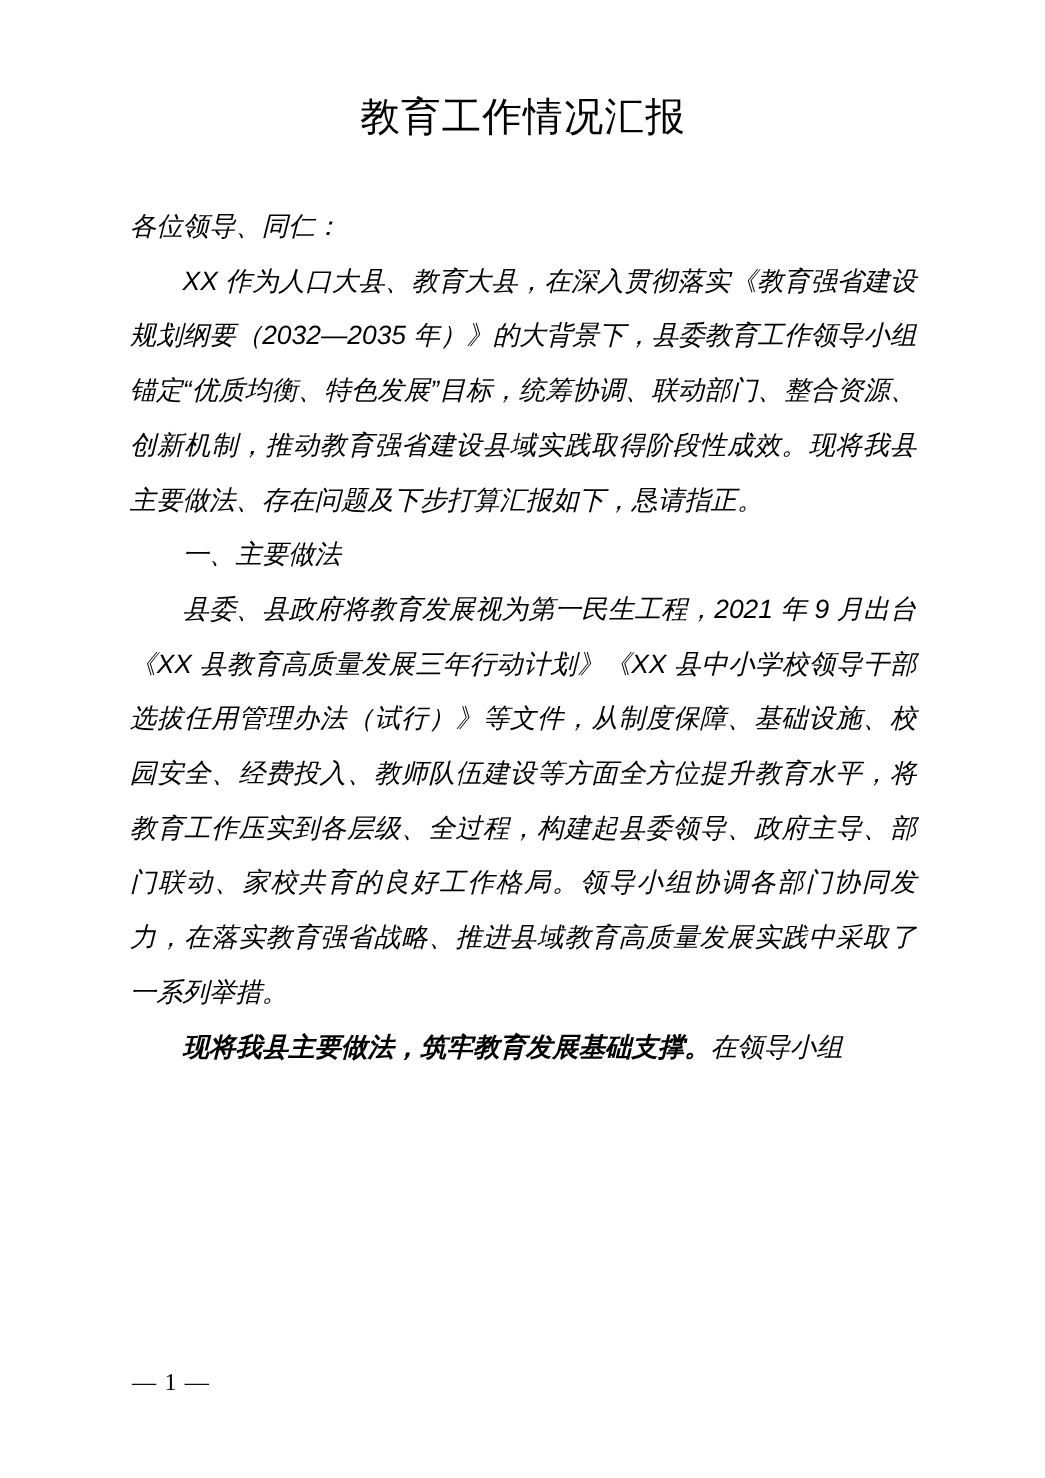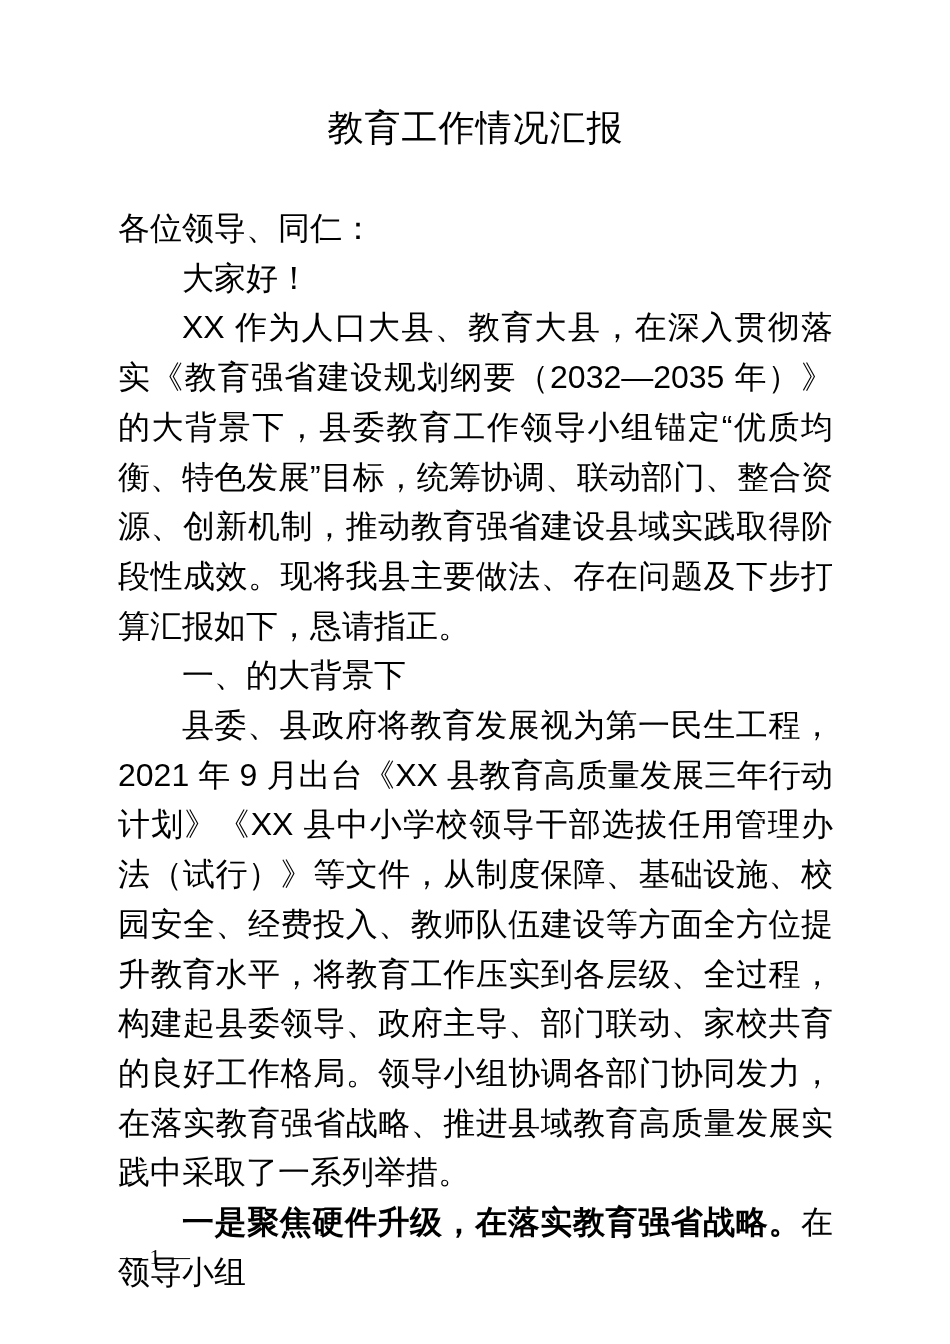--- a/index.html
+++ b/index.html
@@ -6,40 +6,41 @@
     margin: 0;
     padding: 0;
     background: #ffffff;
   }
   .page {
     position: relative;
     width: 950px;
     height: 1344px;
     background: #ffffff;
     box-sizing: border-box;
-    padding: 106px 117px 0 118px;
+    padding: 84px 117px 0 118px;
     overflow: hidden;
     color: #000000;
     font-family: "Liberation Sans", "DejaVu Sans", sans-serif;
   }
   .doc-title {
     margin: 0 0 55px 0;
     font-size: 36px;
     line-height: 43px;
     font-weight: normal;
     text-align: center;
     letter-spacing: 1px;
   }
   .doc-body p {
     margin: 0;
-    font-size: 32px;
+    font-size: 24px;
     line-height: 49.7px;
     text-align: justify;
     text-justify: inter-character;
     word-break: break-all;
+    font-style: italic;
   }
   .doc-body p.indent {
     text-indent: 2em;
   }
   .doc-body .lead-bold {
     font-weight: bold;
   }
   .page-number {
     position: absolute;
     left: 120px;
@@ -55,27 +56,26 @@
 <body>
 
 <div class="page">
 
   <h1 class="doc-title">教育工作情况汇报</h1>
 
   <div class="doc-body">
 
     <p>各位领导、同仁：</p>
 
-    <p class="indent">大家好！</p>
 
     <p class="indent">XX 作为人口大县、教育大县，在深入贯彻落实《教育强省建设规划纲要（2032—2035 年）》的大背景下，县委教育工作领导小组锚定“优质均衡、特色发展”目标，统筹协调、联动部门、整合资源、创新机制，推动教育强省建设县域实践取得阶段性成效。现将我县主要做法、存在问题及下步打算汇报如下，恳请指正。</p>
 
-    <p class="indent">一、的大背景下</p>
+    <p class="indent">一、主要做法</p>
 
     <p class="indent">县委、县政府将教育发展视为第一民生工程，2021 年 9 月出台《XX 县教育高质量发展三年行动计划》《XX 县中小学校领导干部选拔任用管理办法（试行）》等文件，从制度保障、基础设施、校园安全、经费投入、教师队伍建设等方面全方位提升教育水平，将教育工作压实到各层级、全过程，构建起县委领导、政府主导、部门联动、家校共育的良好工作格局。领导小组协调各部门协同发力，在落实教育强省战略、推进县域教育高质量发展实践中采取了一系列举措。</p>
 
-    <p class="indent"><span class="lead-bold">一是聚焦硬件升级，在落实教育强省战略。</span><span>在领导小组</span></p>
+    <p class="indent"><span class="lead-bold">现将我县主要做法，筑牢教育发展基础支撑。</span><span>在领导小组</span></p>
 
   </div>
 
   <div class="page-number">— 1 —</div>
 
 </div>
 
 </body></html>

